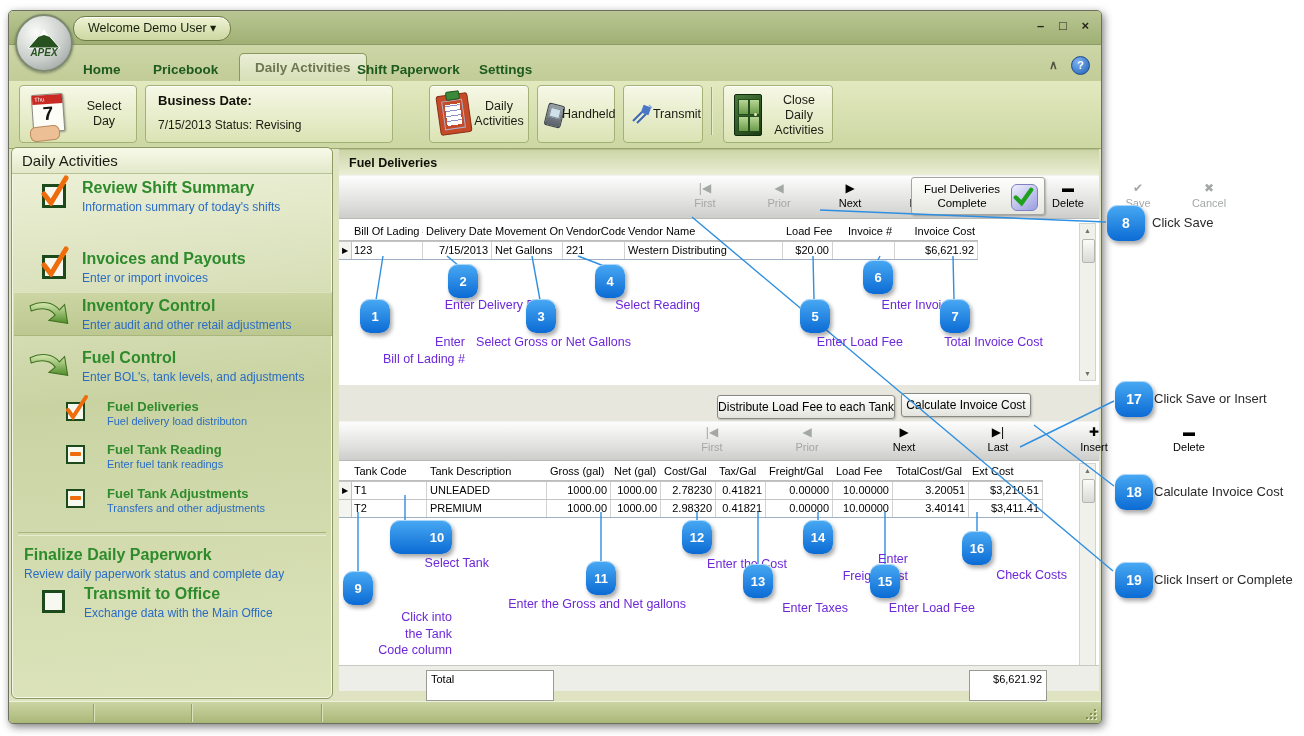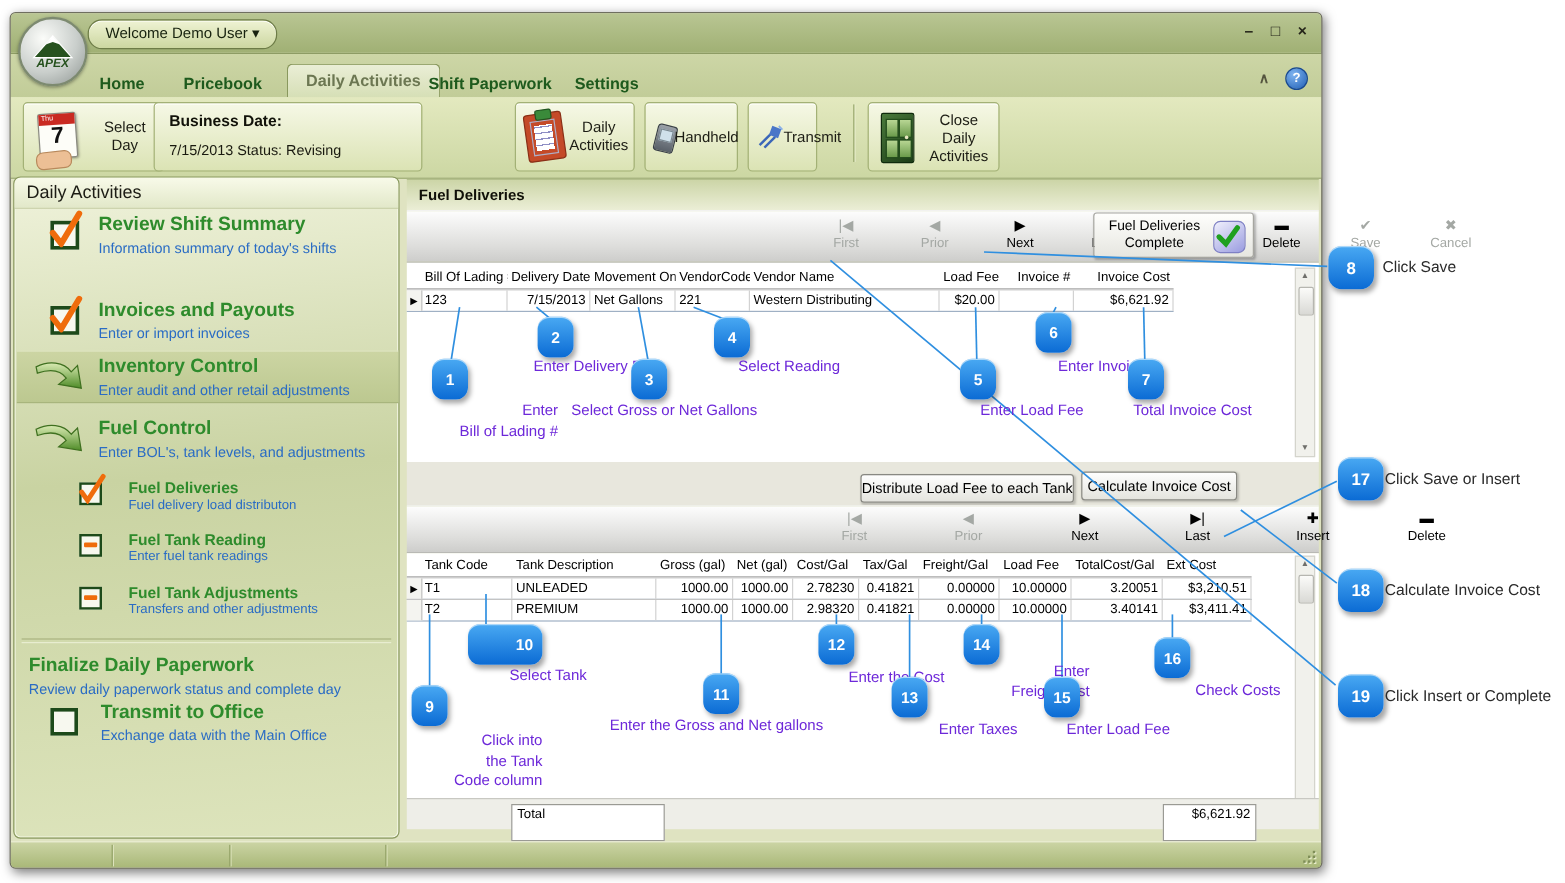--- a/index.html
+++ b/index.html
@@ -137,42 +137,42 @@
       <div class="rgroup" style="left:10px;width:118px;">
         <div class="cal" style="left:12px;top:8px;">
           <div class="cal-top">Thu</div>
           <div class="cal-num">7</div>
         </div>
         <div class="hand" style="left:10px;top:40px;"></div>
         <div class="rlabel" style="left:54px;top:13px;width:60px;">Select
 Day</div>
       </div>
 
-      <div class="rgroup" style="left:119px;width:224px;">
+      <div class="rgroup" style="left:136px;width:248px;">
         <div class="abs" style="left:12px;top:7px;font-size:13px;font-weight:bold;color:#12120a;">Business Date:</div>
         <div class="abs" style="left:12px;top:32px;font-size:12px;color:#1a1a10;">7/15/2013  Status: Revising</div>
       </div>
 
       <div class="rgroup" style="left:420px;width:100px;">
         <div class="clip" style="left:8px;top:8px;">
           <div class="clip-paper"></div>
             <div class="clip-top"></div>
         </div>
         <div class="rlabel" style="left:42px;top:13px;width:54px;">Daily
 Activities</div>
       </div>
 
       <div class="rgroup" style="left:528px;width:78px;">
         <div class="hh" style="left:8px;top:18px;">
             <div class="hh-scr"></div>
           </div>
         <div class="rlabel" style="left:24px;top:21px;width:52px;">Handheld</div>
       </div>
 
-      <div class="rgroup" style="left:614px;width:58px;">
+      <div class="rgroup" style="left:614px;width:80px;">
         <svg class="abs" style="left:7px;top:18px;" width="22" height="20" viewBox="0 0 22 20">
           <line x1="2" y1="17" x2="11" y2="8" stroke="#3a66b8" stroke-width="2"></line>
           <line x1="6" y1="19" x2="15" y2="10" stroke="#3a66b8" stroke-width="2"></line>
           <rect x="11" y="2" width="8" height="8" fill="#4a76c8" transform="rotate(20 15 6)"></rect>
           <line x1="18" y1="1" x2="21" y2="4" stroke="#8ab0e8" stroke-width="1.5"></line>
         </svg>
         <div class="rlabel" style="left:28px;top:21px;width:50px;">Transmit</div>
       </div>
 
       <div class="rsep" style="left:702px;top:6px;height:48px;"></div>

